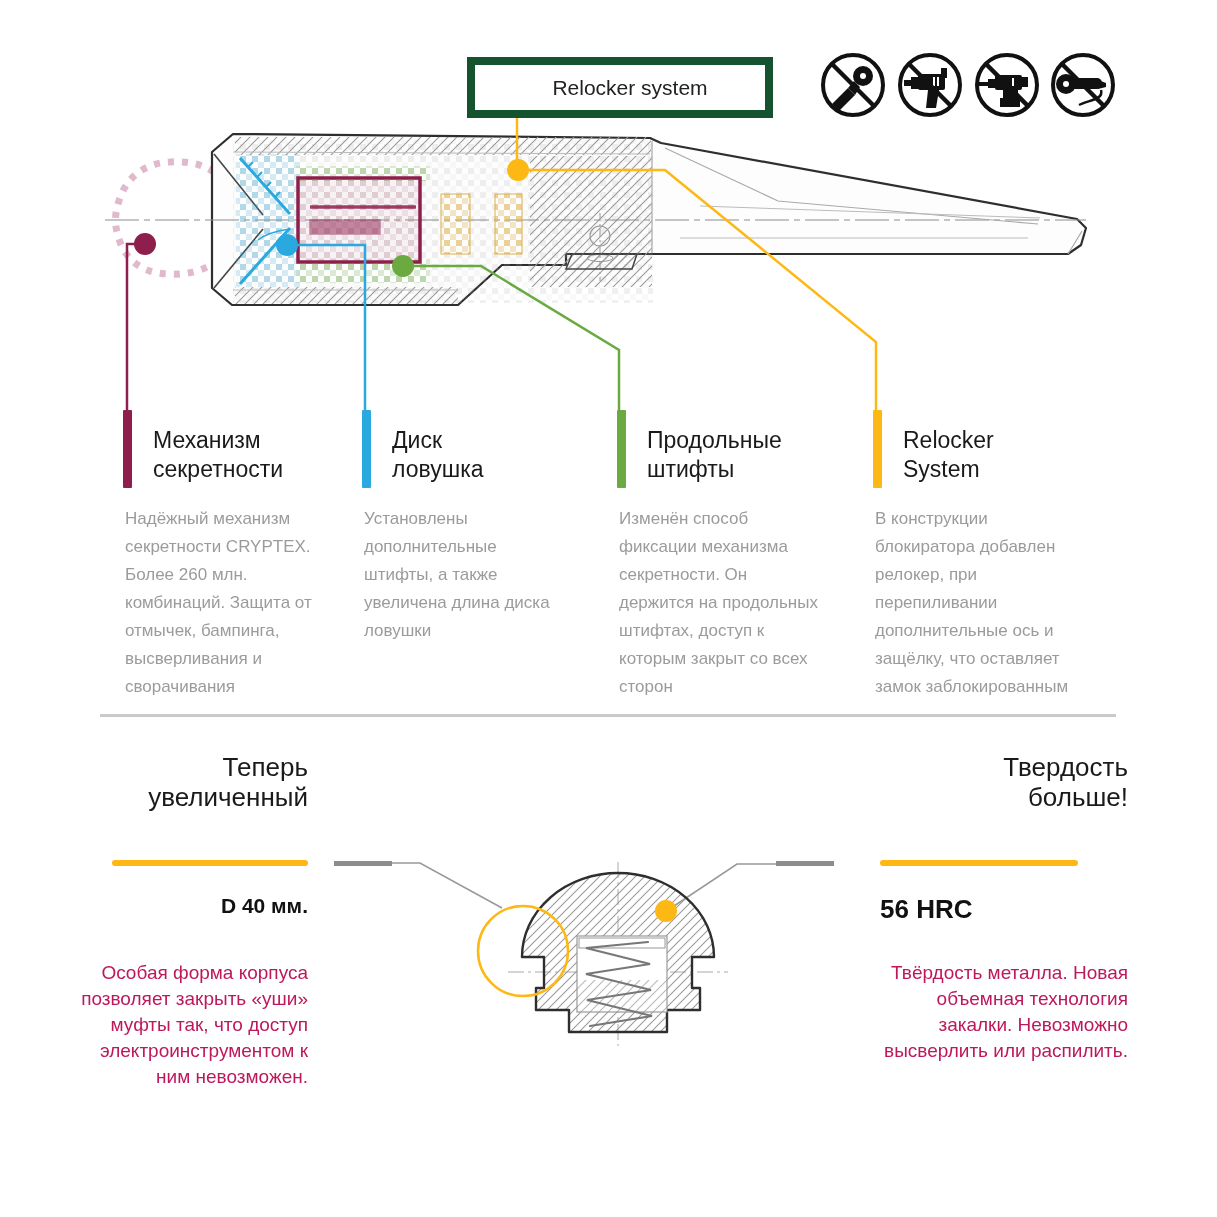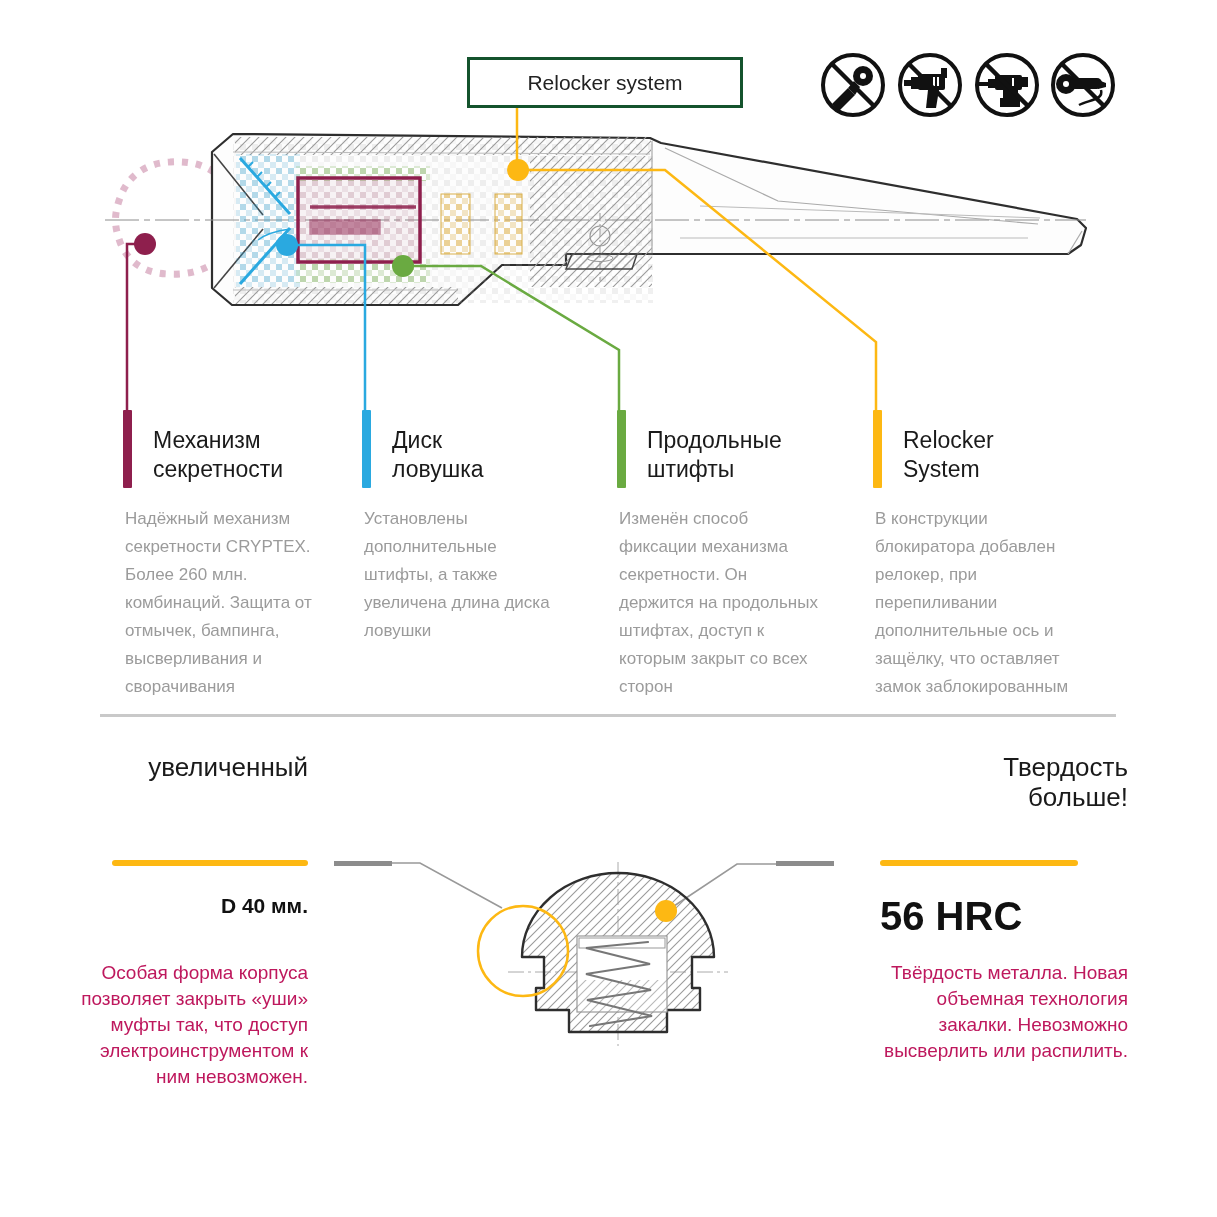--- a/index.html
+++ b/index.html
@@ -1,23 +1,23 @@
 <!DOCTYPE html>
 <html><head>
 <meta charset="utf-8">
 <style>
   html,body{margin:0;padding:0;background:#fff;}
   #canvas{position:relative;width:1217px;height:1217px;background:#fff;overflow:hidden;
           font-family:"Liberation Sans", sans-serif;color:#1a1a1a;}
   .abs{position:absolute;}
 
   
-  .relocker-box{left:467px;top:57px;width:270px;height:45px;border:3px solid #14532d;
+  .relocker-box{left:467px;top:57px;width:270px;height:45px;border:8px solid #14532d;
     background:#fff;display:flex;align-items:center;justify-content:center;
-    font-size:21px;color:#222;}
+    font-size:21px;color:#222;padding-left:20px;}
 
   
   .proh{top:50px;width:70px;height:70px;}
   .proh.i1{left:818px;} .proh.i2{left:895px;} .proh.i3{left:972px;} .proh.i4{left:1048px;}
 
   
   .feature{top:410px;width:212px;}
   .feature .bar{position:absolute;left:0;top:0;width:9px;height:78px;border-radius:1px;}
   .feature .ftitle{position:absolute;left:30px;top:16px;font-size:23px;line-height:29px;color:#1a1a1a;white-space:nowrap;}
   .feature .ftitle span{display:block;}
@@ -35,21 +35,21 @@
   .bvalue{font-weight:bold;font-size:21px;color:#111;}
   .bbody{font-size:19px;line-height:26px;color:#be185d;}
 
   .bleft{left:60px;top:752px;width:248px;text-align:right;}
   .bleft .underline{position:absolute;left:52px;top:108px;width:196px;}
   .bleft .bvalue{position:absolute;right:0;top:142px;}
   .bleft .bbody{position:absolute;right:0;top:208px;width:244px;}
 
   .bright{left:880px;top:752px;width:248px;text-align:right;}
   .bright .underline{position:absolute;left:0;top:108px;width:198px;}
-  .bright .bvalue{position:absolute;left:0;top:142px;font-size:40px;}
+  .bright .bvalue{position:absolute;left:0;top:142px;font-size:26px;}
   .bright .bbody{position:absolute;left:0;top:208px;width:248px;}
 </style>
 </head>
 <body>
 
 <div id="canvas">
 
   <svg class="abs" style="left:0;top:0" width="1217" height="412" viewBox="0 0 1217 412">
     <defs>
       <pattern id="hatch" patternUnits="userSpaceOnUse" width="9" height="9">
@@ -225,20 +225,21 @@
       <span>Relocker</span>
       <span>System</span>
     </div>
     <div class="fbody">В конструкции блокиратора добавлен релокер, при перепиливании дополнительные ось и защёлку, что оставляет замок заблокированным</div>
   </div>
 
   <div class="abs divider"></div>
 
   <div class="abs bblock bleft">
     <div class="btitle">
+      <span>Теперь</span>
       <span>увеличенный</span>
     </div>
     <div class="underline"></div>
     <div class="bvalue">D 40 мм.</div>
     <div class="bbody">Особая форма корпуса позволяет закрыть «уши» муфты так, что доступ электроинструментом к ним невозможен.</div>
   </div>
 
   <svg class="abs" style="left:300px;top:840px" width="560" height="220" viewBox="300 840 860 220" preserveAspectRatio="xMinYMin slice">
     <g transform="translate(0,0)">
       <rect x="334" y="861" width="58" height="5" fill="#8c8c8c"></rect>

